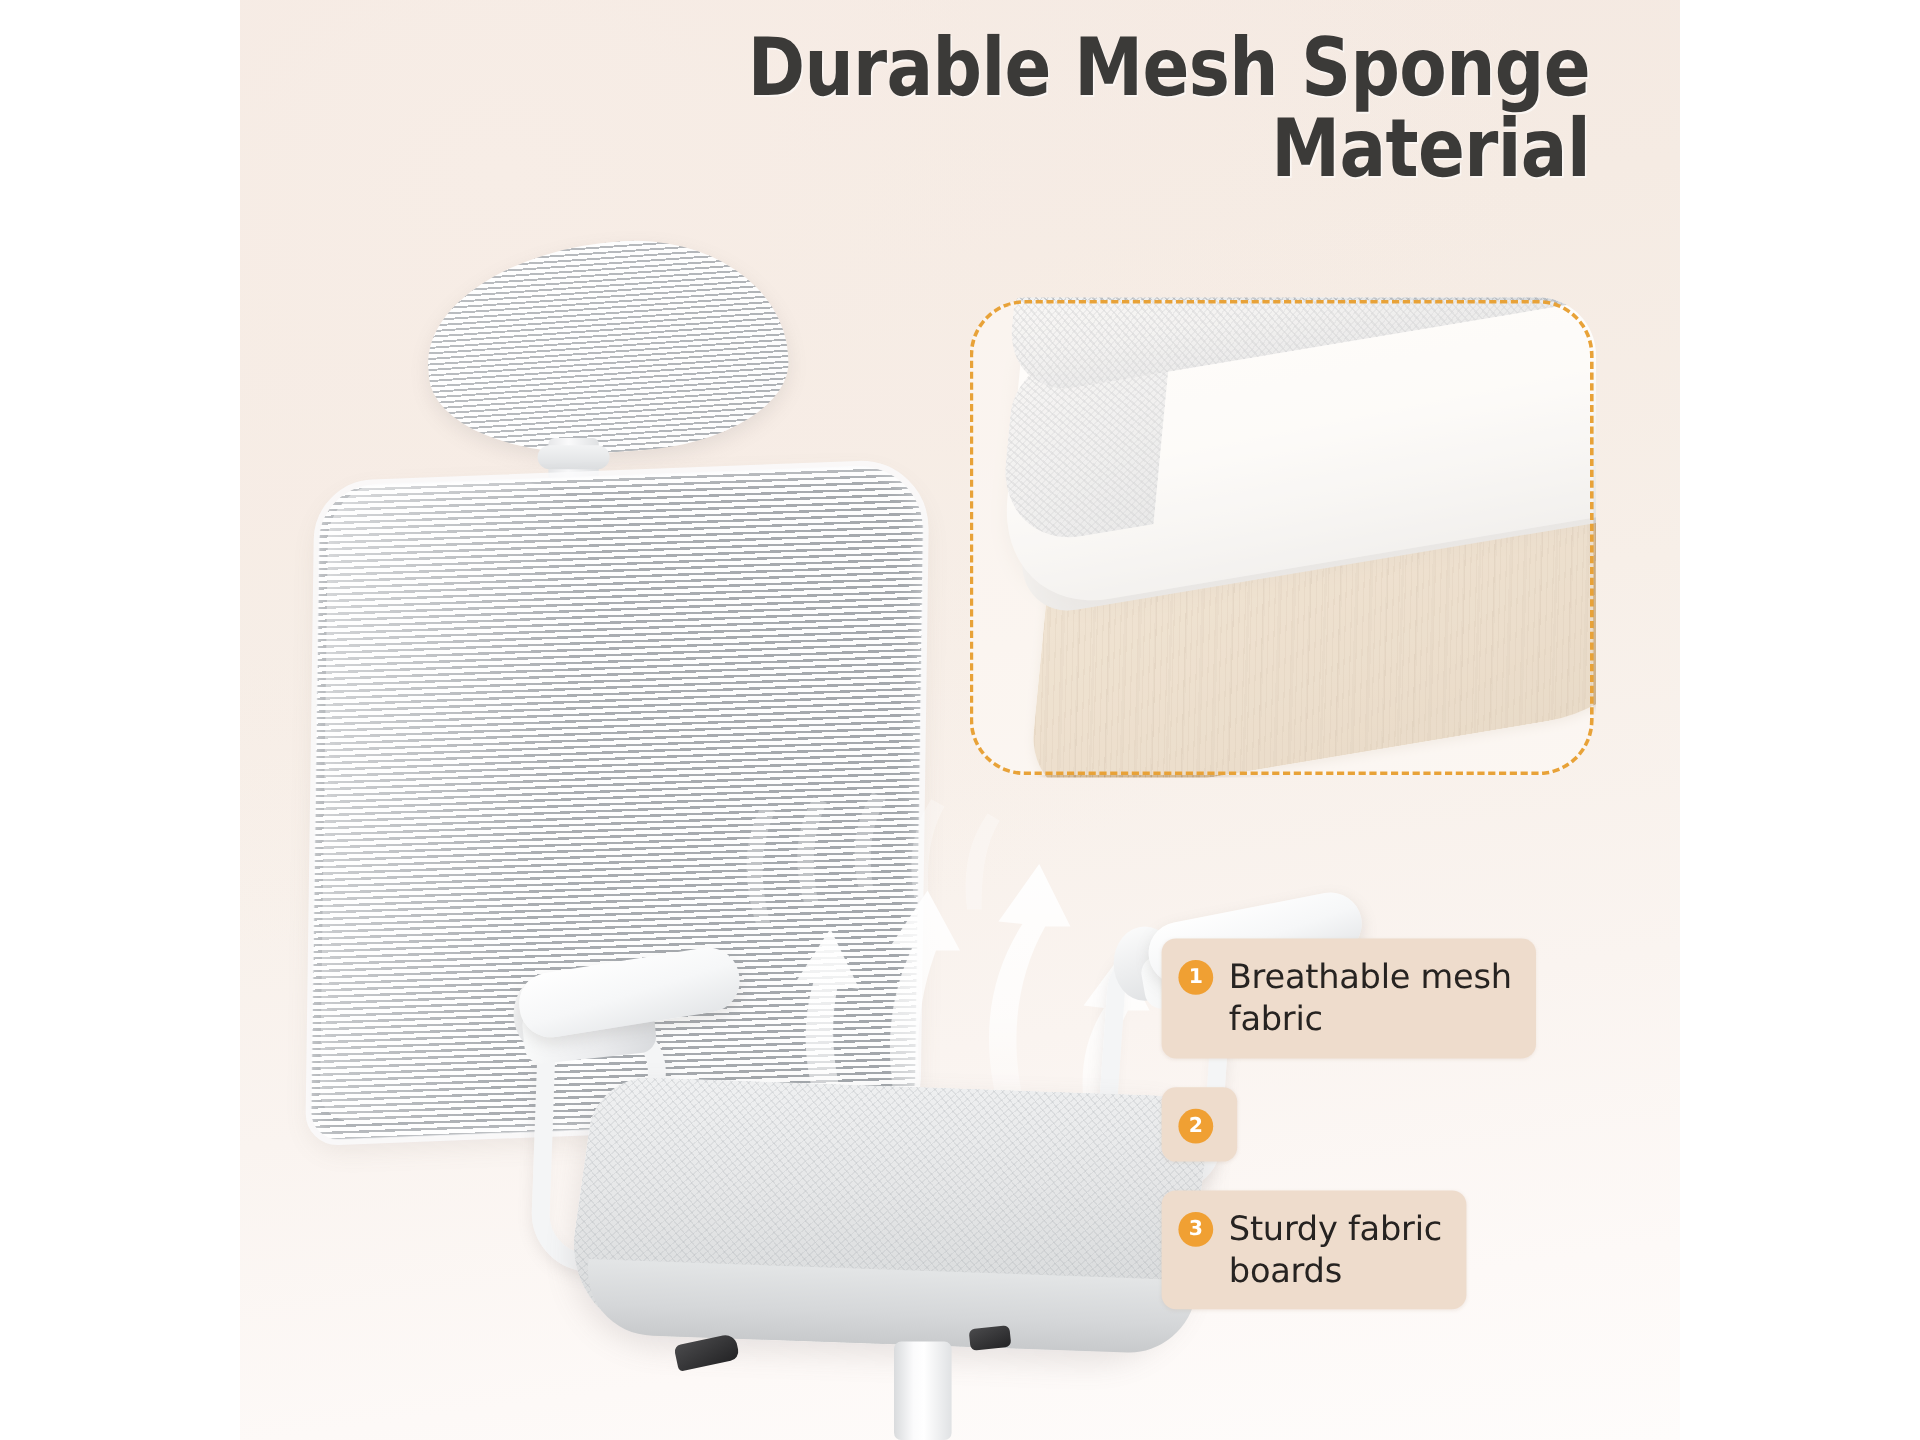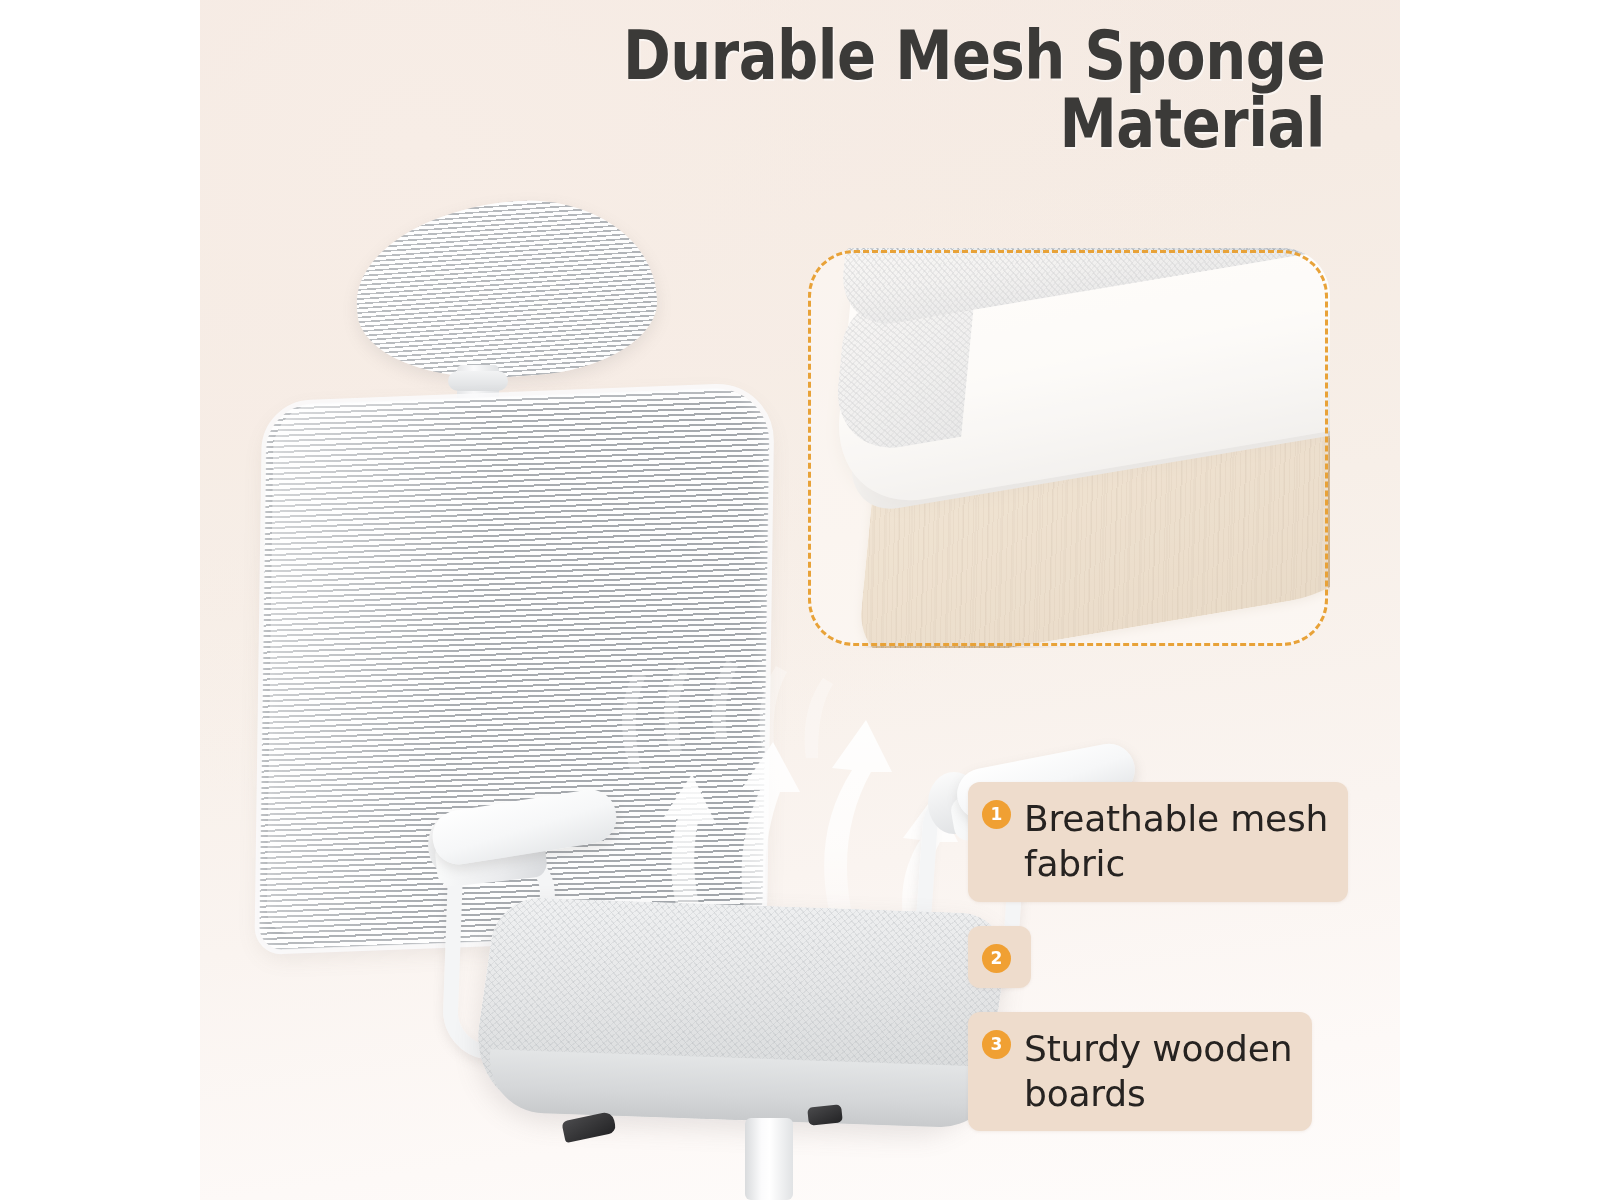--- a/index.html
+++ b/index.html
@@ -315,21 +315,21 @@
     font-family:"DejaVu Sans", sans-serif;
     font-size:17px;
     font-weight:700;
     line-height:29px;
     text-align:center;
     margin-top:4px;
   }
   .feature-text {
     color:#262321;
     font-family:"DejaVu Sans", sans-serif;
-    font-size:36px;
+    font-size:28px;
     font-weight:400;
     line-height:1.26;
     letter-spacing:-0.2px;
     white-space:pre-line;
   }
 </style>
 </head>
 <body>
 
 <div id="page">
@@ -404,20 +404,20 @@
         <span class="feature-text">Breathable mesh
 fabric</span>
       </div>
       <br>
       <div class="feature-card">
         <span class="badge">2</span>
       </div>
       <br>
       <div class="feature-card">
         <span class="badge">3</span>
-        <span class="feature-text">Sturdy wooden
+        <span class="feature-text">Sturdy fabric
 boards</span>
       </div>
 
     </div>
 
   </div>
 </div>
 
 </body></html>

